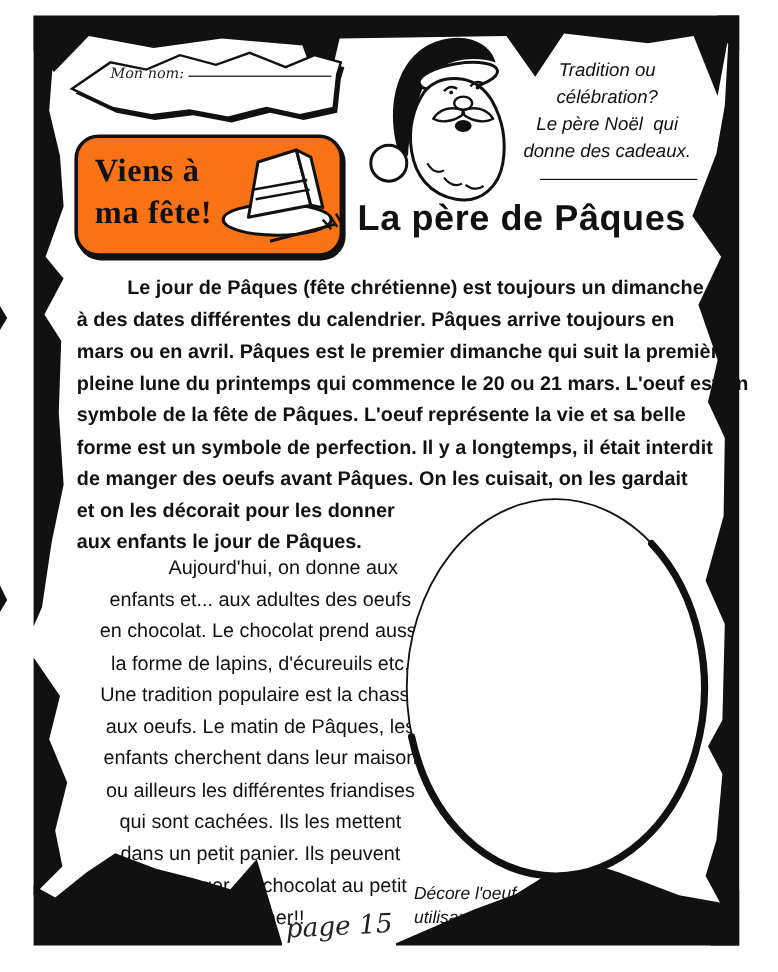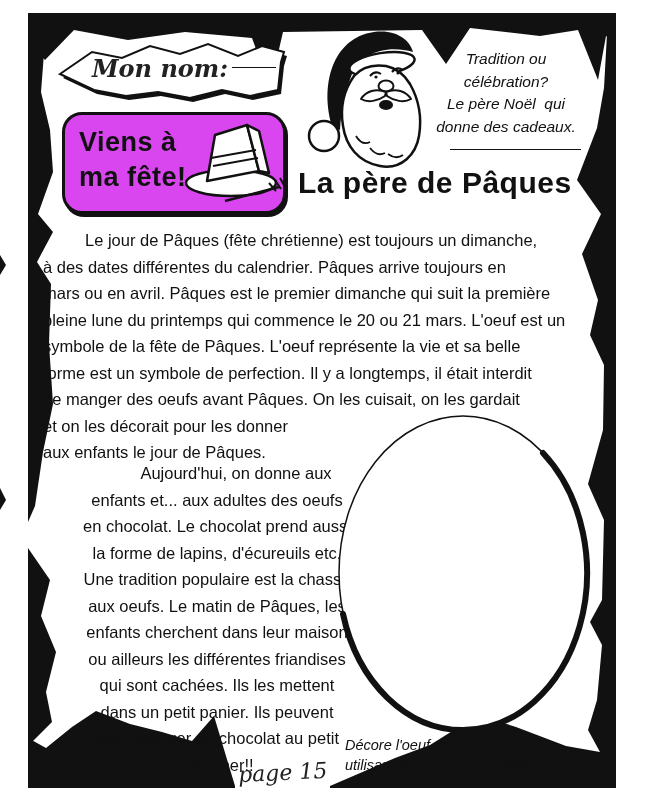--- a/index.html
+++ b/index.html
@@ -6,44 +6,44 @@
   body{
     width:648px;height:810px;position:relative;overflow:hidden;
     background:#ffffff;color:#111;
     font-family:"Liberation Sans", sans-serif;
   }
   .abs{position:absolute;}
   .z2{z-index:2;}
   .pre{white-space:pre;}
   
   #banner-text{
-    left:92px;top:54px;width:186px;display:flex;align-items:center;z-index:3;
-    font-family:"DejaVu Serif", serif;font-style:italic;font-size:24px;color:#222;font-weight:bold;
+    left:92px;top:54px;width:186px;display:flex;align-items:flex-end;z-index:3;
+    font-family:"DejaVu Serif", serif;font-style:italic;font-size:12px;color:#222;
   }
   #banner-text .write-line{flex:1;border-bottom:1.6px solid #111;height:2px;margin:0 2px 4px 4px;}
   
   #invite-box{
     left:62px;top:112px;width:218px;height:96px;border:3px solid #111;border-radius:20px;
-    background:#d946ef;box-shadow:2px 3px 0 #111;z-index:2;
+    background:#f97316;box-shadow:2px 3px 0 #111;z-index:2;font-family:Liberation Serif, serif;
   }
   #invite-text{
     position:absolute;left:14px;top:10px;font-weight:bold;font-size:27px;line-height:1.3;
     letter-spacing:.5px;white-space:pre;
   }
   
   #santa-note{
     left:422px;top:48px;width:168px;text-align:center;font-style:italic;
     font-size:15.5px;line-height:22.5px;white-space:pre;
   }
   #note-divider{left:450px;top:149px;width:131px;border-top:1.6px solid #111;height:0;}
   
   #page-title{left:298px;top:166px;font-size:30px;font-weight:bold;letter-spacing:.5px;}
   
   .bodytext{font-size:16.5px;line-height:26.5px;letter-spacing:0;}
-  #paragraph-1{left:43px;top:227px;width:575px;text-indent:42px;}
+  #paragraph-1{left:64px;top:227px;width:575px;text-indent:42px;font-weight:bold;}
   #paragraph-2{left:62px;top:460px;width:310px;text-indent:38px;text-align:center;}
   
   #egg-caption{
     left:345px;top:735px;width:225px;font-style:italic;
     font-size:14.5px;line-height:20px;white-space:pre;
   }
   
   #page-number{
     left:238px;top:760px;font-family:"DejaVu Serif", serif;font-style:italic;
     font-size:22px;transform:rotate(-3deg);color:#222;z-index:3;

